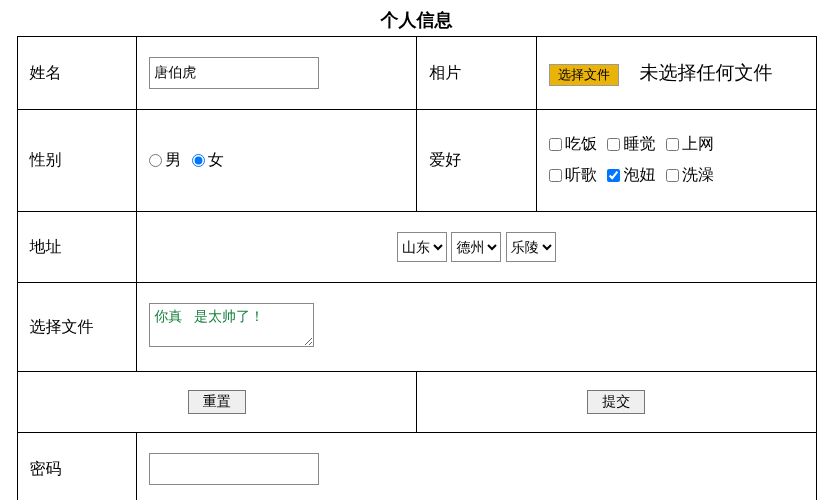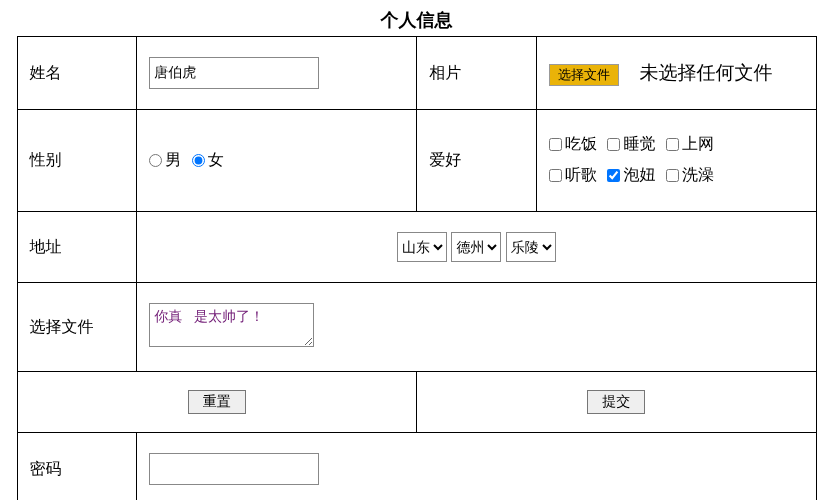--- a/index.html
+++ b/index.html
@@ -41,21 +41,21 @@
       font-size: 14px;
     }
     textarea {
       width: 165px;
       height: 44px;
       border: 1px solid #888;
       font-size: 14px;
       font-family: Arial, sans-serif;
       padding: 4px;
       resize: both;
-      color: #701a75;
+      color: #15803d;
     }
     select {
       font-size: 14px;
       border: 1px solid #888;
       background: #fff;
       height: 30px;
     }
     .radio-wrap, .check-wrap {
       display: inline-flex;
       align-items: center;

